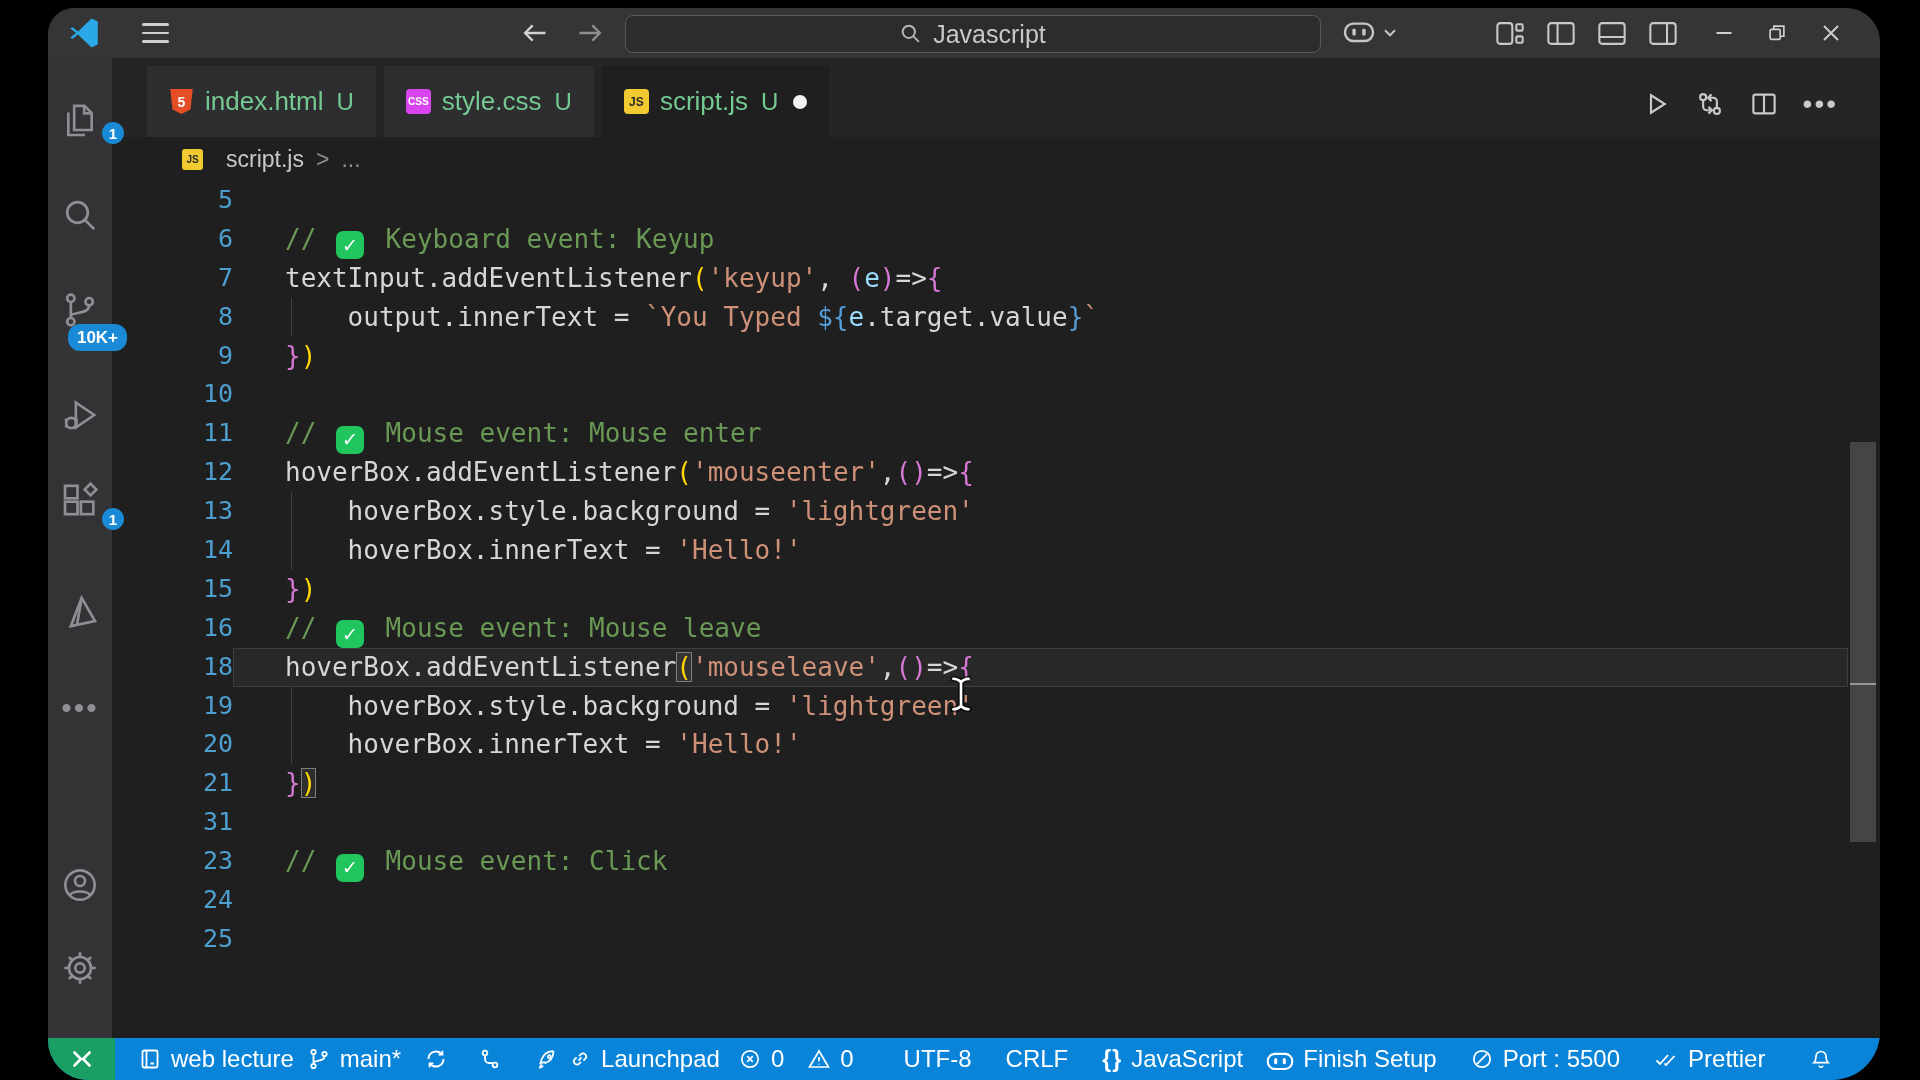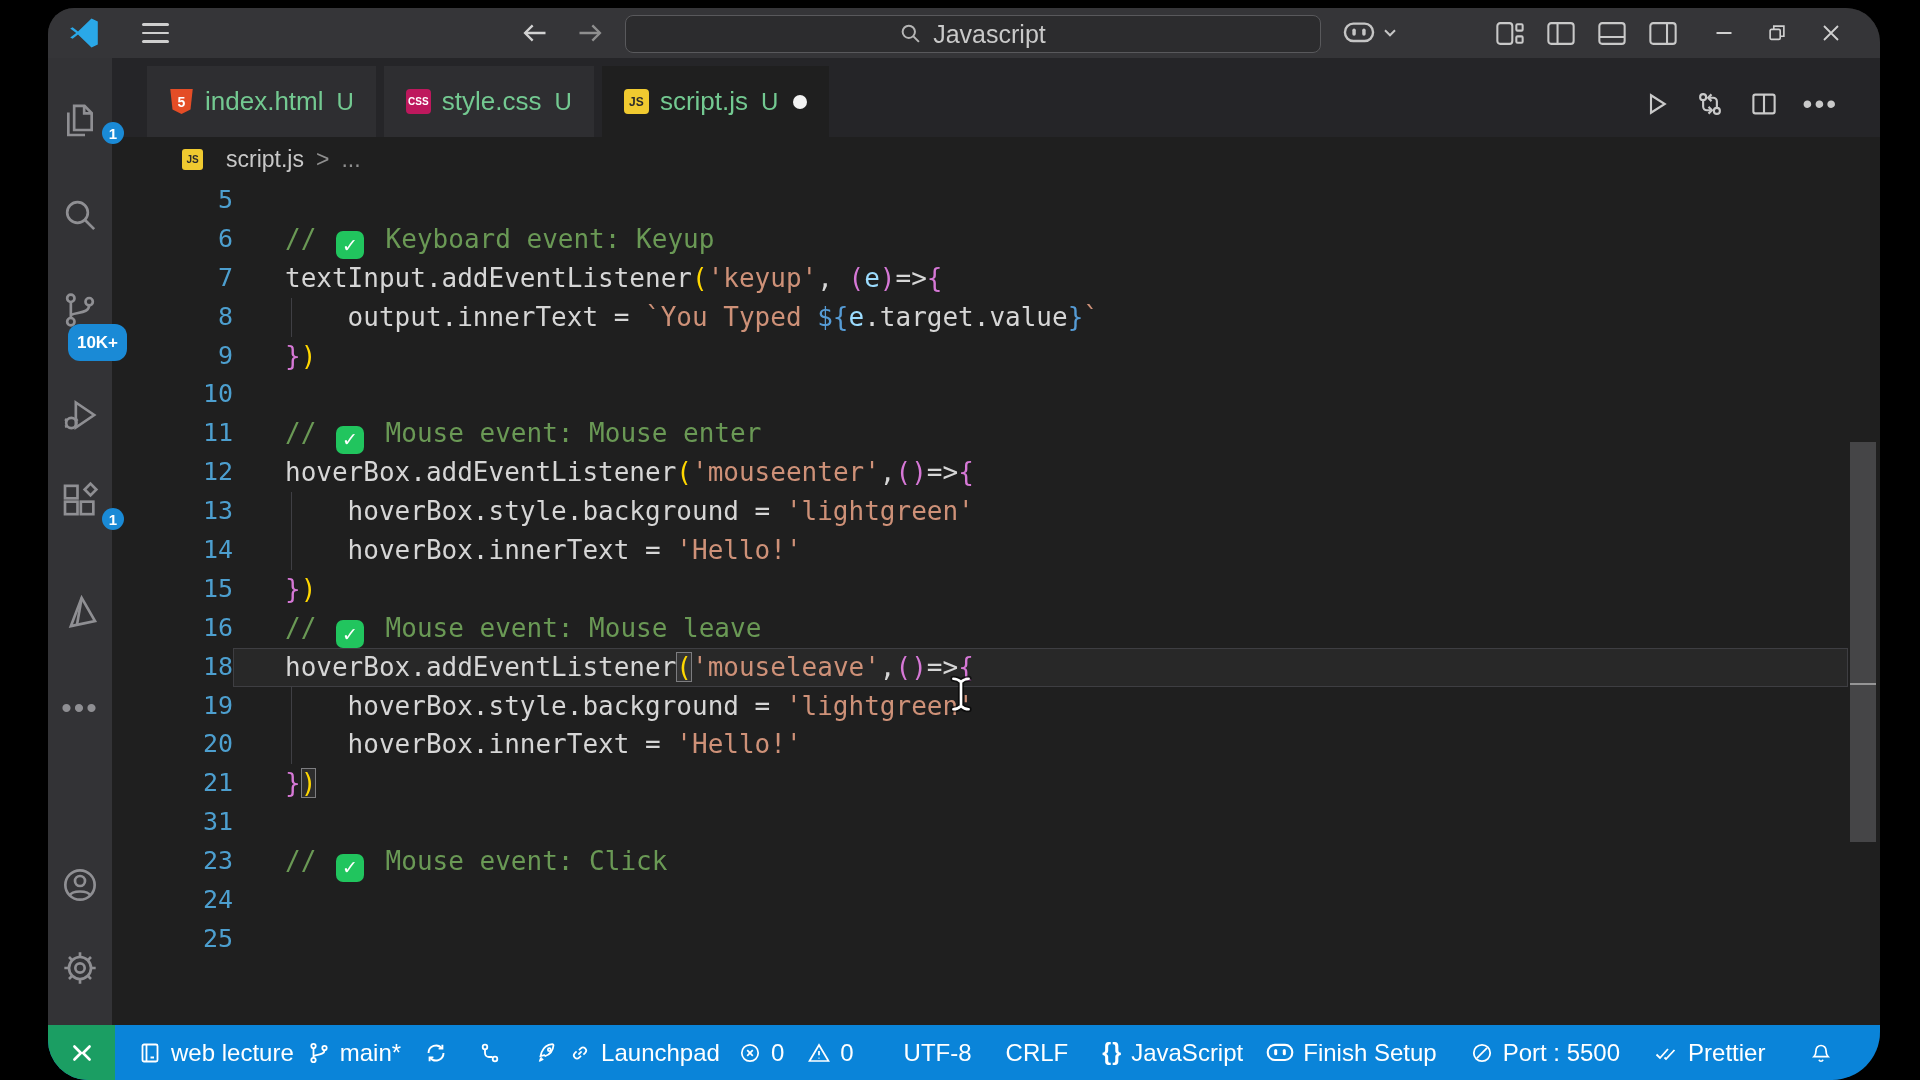--- a/index.html
+++ b/index.html
@@ -40,21 +40,21 @@
   .tab{height:71px;display:flex;align-items:center;padding:0 22px;margin-right:8px;background:#2e2e31;
     cursor:pointer;white-space:nowrap;}
   .tab.active{background:#1f1f1f;}
   .tab .label{color:var(--untracked);font-size:26px;}
   .tab .gitst{color:var(--untracked);font-size:24px;margin-left:13px;}
   .dirty-dot{width:14px;height:14px;border-radius:50%;background:#f2f2f2;margin-left:15px;}
   .fi{width:25px;height:25px;border-radius:4px;display:flex;align-items:center;justify-content:center;
     font-we²ight:bold;margin-right:11px;flex:0 0 auto;font-weight:bold;}
   .fi-html{background:#e44d26;color:#fff;font-size:14px;border-radius:0;
     clip-path:polygon(5% 0,95% 0,86% 82%,50% 100%,14% 82%);}
-  .fi-css{background:#be185d;color:#fff;font-size:10px;}
+  .fi-css{background:#d946ef;color:#fff;font-size:10px;}
   .fi-js{background:#f0ca30;color:#2b2b2b;font-size:12px;}
   .fi-sm{width:21px;height:21px;font-size:10px;border-radius:3px;}
 
   
   .breadcrumb{height:44px;background:#1f1f1f;display:flex;align-items:center;padding-left:70px;
     gap:12px;flex:0 0 auto;font-size:23px;}
   .bc-file{color:#c8c8c8;cursor:pointer;}
   .bc-sep,.bc-more{color:#8f8f8f;cursor:pointer;}
 
   
@@ -72,21 +72,21 @@
   .match{outline:1.5px solid #7d7d80;outline-offset:-1.5px;background:rgba(110,110,110,0.18);}
   .tk-check{display:inline-flex;width:28px;height:28px;background:var(--checkgreen);border-radius:7px;
     color:#fff;font-size:19px;font-weight:bold;align-items:center;justify-content:center;
     vertical-align:-4px;margin:0 6px 0 4px;font-family:"DejaVu Sans",sans-serif;}
   .vthumb{position:absolute;right:4px;top:261px;width:26px;height:400px;background:rgba(140,140,145,0.35);}
   .vthumb .cursormark{position:absolute;left:0;right:0;top:241px;height:2px;background:rgba(230,230,230,0.5);}
   .editor-actions{position:absolute;top:80px;right:42px;display:flex;gap:24px;align-items:center;z-index:6;}
   .mouse-cursor{position:absolute;left:901px;top:667px;z-index:9;pointer-events:none;}
 
   
-  .statusbar{height:55px;background:var(--statusbg);display:flex;align-items:center;color:#fff;
+  .statusbar{height:42px;background:var(--statusbg);display:flex;align-items:center;color:#fff;
     font-size:24px;flex:0 0 auto;overflow:hidden;}
   .sitem{display:flex;align-items:center;gap:9px;cursor:pointer;white-space:nowrap;}
   .sitem.chip{width:67px;align-self:stretch;background:var(--remotebg);justify-content:center;gap:0;}
   .sitem .braces{font-weight:bold;font-size:23px;letter-spacing:1px;}
   svg{display:block;}
 </style>
 </head>
 <body>
 
 <div class="frame">
@@ -202,21 +202,21 @@
       </span>
       <span class="aicon" style="top:232px">
         <svg width="40" height="40" viewBox="0 0 24 24" fill="none" stroke="#8f8f93" stroke-width="1.6">
             <circle cx="6.5" cy="5" r="2.2"></circle>
             <circle cx="6.5" cy="19" r="2.2"></circle>
             <circle cx="17.5" cy="7" r="2.2"></circle>
             <path d="M6.5 7.2v9.6"></path>
             <path d="M17.5 9.2c0 4.6-6.5 4-10.7 5.6"></path>
           </svg>
       </span>
-      <span class="abadge" style="left:20px;top:266px;width:59px;height:37px;font-size:17px">10K+</span>
+      <span class="abadge" style="left:20px;top:266px;width:59px;height:27px;font-size:17px">10K+</span>
       <span class="aicon" style="top:337px">
         <svg width="40" height="40" viewBox="0 0 24 24" fill="none" stroke="#8f8f93" stroke-width="1.6">
             <path d="M9.5 4.5 20.5 12 9.5 19.5z"></path>
             <circle cx="6.8" cy="16.8" r="3.1"></circle>
             <path d="M3 14.5l1.5 1M3 19l1.8-.6M10.6 14.5l-1.5 1M10.4 19l-1.7-.6"></path>
           </svg>
       </span>
       <span class="aicon" style="top:422px">
         <svg width="40" height="40" viewBox="0 0 24 24" fill="none" stroke="#8f8f93" stroke-width="1.6">
             <rect x="3" y="3.5" width="7.5" height="7.5"></rect>
@@ -425,21 +425,21 @@
       <div class="sitem" style="margin-left: 50px;">
         <span>UTF-8</span>
       </div>
       <div class="sitem" style="margin-left: 34px;">
         <span>CRLF</span>
       </div>
       <div class="sitem" style="margin-left: 34px;">
         <span class="braces">{}</span>
         <span>JavaScript</span>
       </div>
-      <div class="sitem" style="margin-left: 23px;">
+      <div class="sitem" style="margin-left: 23px; align-items: flex-end;">
         <span>
           <svg width="28" height="22" viewBox="0 0 24 18" fill="none" stroke="#fff" stroke-width="1.8">
             <rect x="1.5" y="2" width="21" height="13" rx="6.2"></rect>
             <rect x="7" y="5.6" width="2.6" height="5.4" rx="1.3" fill="#fff" stroke="none"></rect>
             <rect x="14.4" y="5.6" width="2.6" height="5.4" rx="1.3" fill="#fff" stroke="none"></rect>
           </svg>
         </span>
         <span>Finish Setup</span>
       </div>
       <div class="sitem" style="margin-left: 33px;">

